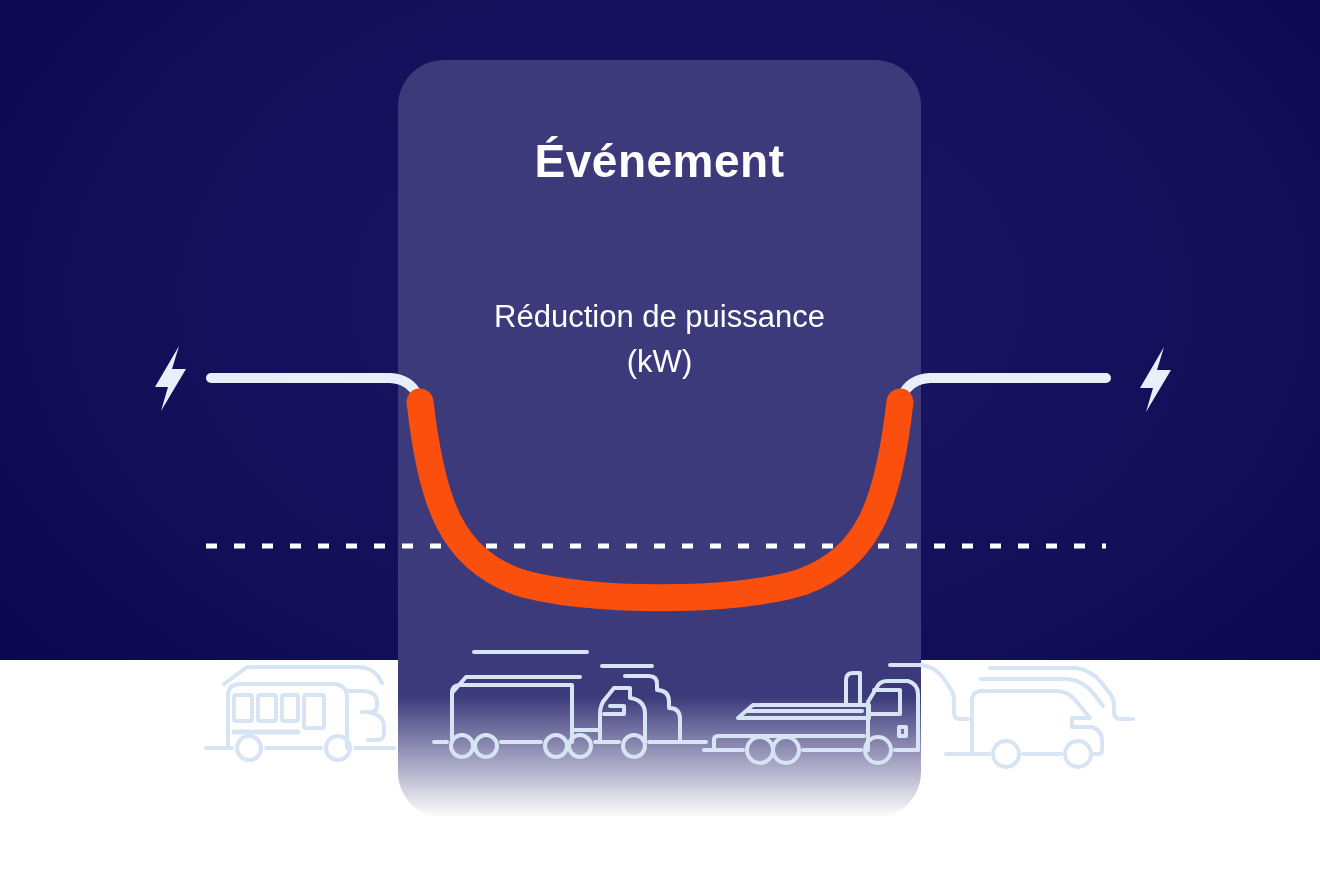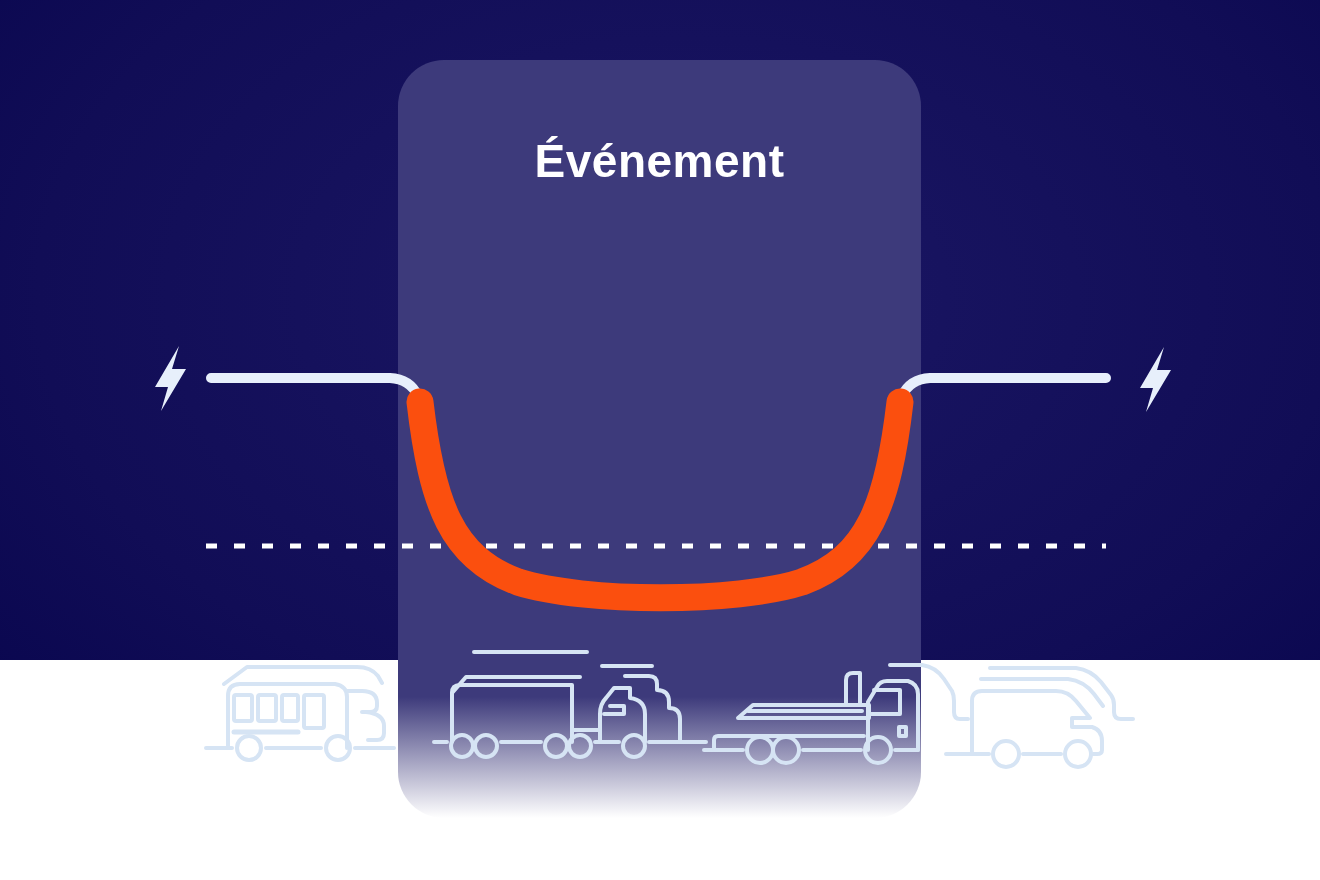--- a/index.html
+++ b/index.html
@@ -82,20 +82,21 @@
   }
   .vehicle .thick { stroke-width: 5; }
 </style>
 </head>
 <body>
 
 <div id="canvas">
 
   <div class="panel">
     <h1 class="panel-title"><span>Événement</span><br></h1>
+    <p class="panel-subtitle"><span>Réduction de puissance</span><br><span>(kW)</span></p>
   </div>
 
   <svg class="diagram" width="1320" height="880" viewBox="0 0 1320 880">
 
     <line class="dashed" x1="206" y1="546" x2="1106" y2="546"></line>
 
     <path class="power-line" d="M 211 378 L 390 378 Q 410 379 418 396"></path>
     <path class="power-line" d="M 1106 378 L 930 378 Q 910 379 902 396"></path>
 
     <path class="curve" d="M 420 402 C 432 505 452 558 518 582 C 585 603 737 603 802 582 C 868 558 888 505 900 402"></path>

